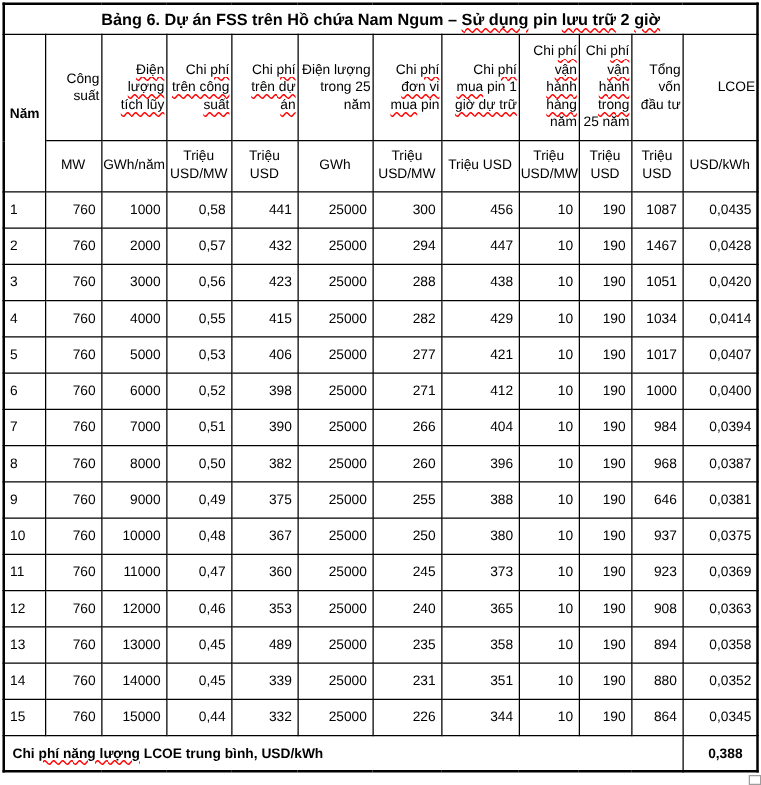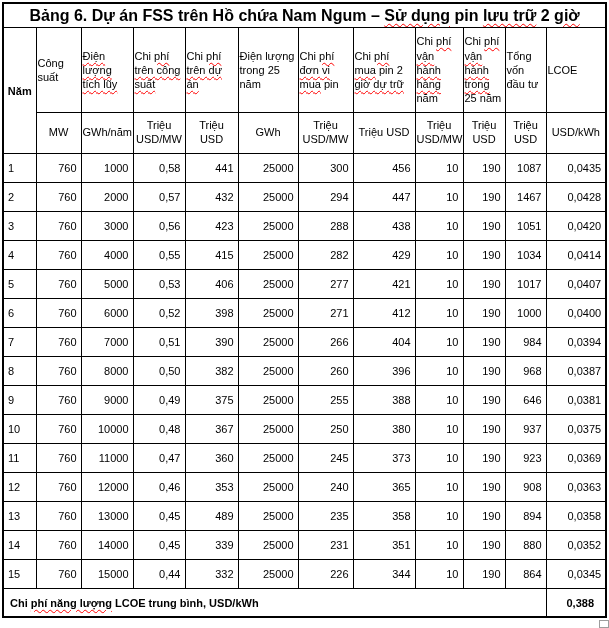--- a/index.html
+++ b/index.html
@@ -9,24 +9,24 @@
     font-family:"Liberation Sans","DejaVu Sans",sans-serif;
   }
   table.tbl{
     position:absolute;left:2px;top:2px;width:603px;
     border-collapse:collapse;table-layout:fixed;
     border:2px solid #000;font-size:11px;color:#000;
   }
   th,td{border:1px solid #000;overflow:hidden;}
   td.title{
     height:23px;text-align:center;vertical-align:middle;
-    font-weight:bold;font-size:16px;padding:0 2px;
+    font-weight:bold;font-size:13px;padding:0 2px;
   }
   th.h{
-    height:84px;font-weight:normal;text-align:left;vertical-align:middle;
+    height:84px;font-weight:normal;text-align:right;vertical-align:middle;
     padding:0 1px;line-height:1.3;
   }
   th.corner{
     font-weight:bold;text-align:center;vertical-align:middle;padding:0 2px;
   }
   th.u{
     height:40px;font-weight:normal;text-align:center;vertical-align:middle;
     padding:0 1px;line-height:1.25;
   }
   tbody td{height:28px;vertical-align:middle;padding:0 4px;}
@@ -69,21 +69,21 @@
       <td class="title" colspan="12" id="title-cell"><span>Bảng 6. Dự án FSS trên Hồ chứa Nam Ngum – </span><span class="sp">Sử dụng</span><span> pin </span><span class="sp">lưu trữ</span><span> 2 </span><span class="sp">giờ</span></td>
     </tr>
     <tr id="header-row-1">
       <th class="corner" rowspan="2">Năm</th>
     <th class="h"><span>Công suất</span></th>
         <th class="h"><span class="sp">Điện lượng tích lũy</span></th>
         <th class="h"><span>Chi </span><span class="sp">phí trên công suất</span></th>
         <th class="h"><span>Chi </span><span class="sp">phí trên dự án</span></th>
         <th class="h"><span>Điện lượng trong 25 năm</span></th>
         <th class="h"><span>Chi </span><span class="sp">phí đơn vi mua</span><span> pin</span></th>
-        <th class="h"><span>Chi </span><span class="sp">phí mua</span><span> pin 2 </span><span class="sp">giờ dự trữ</span></th>
+        <th class="h"><span>Chi </span><span class="sp">phí mua</span><span> pin 1 </span><span class="sp">giờ dự trữ</span></th>
         <th class="h"><span>Chi </span><span class="sp">phí vận hành hàng</span><span> năm</span></th>
         <th class="h"><span>Chi </span><span class="sp">phí vận hành trong</span><span> 25 năm</span></th>
         <th class="h"><span>Tổng vốn đầu tư</span></th>
         <th class="h"><span>LCOE</span></th>
       </tr>
     <tr id="header-row-2">
         <th class="u">MW</th>
         <th class="u">GWh/năm</th>
         <th class="u">Triệu USD/MW</th>
         <th class="u">Triệu USD</th>

